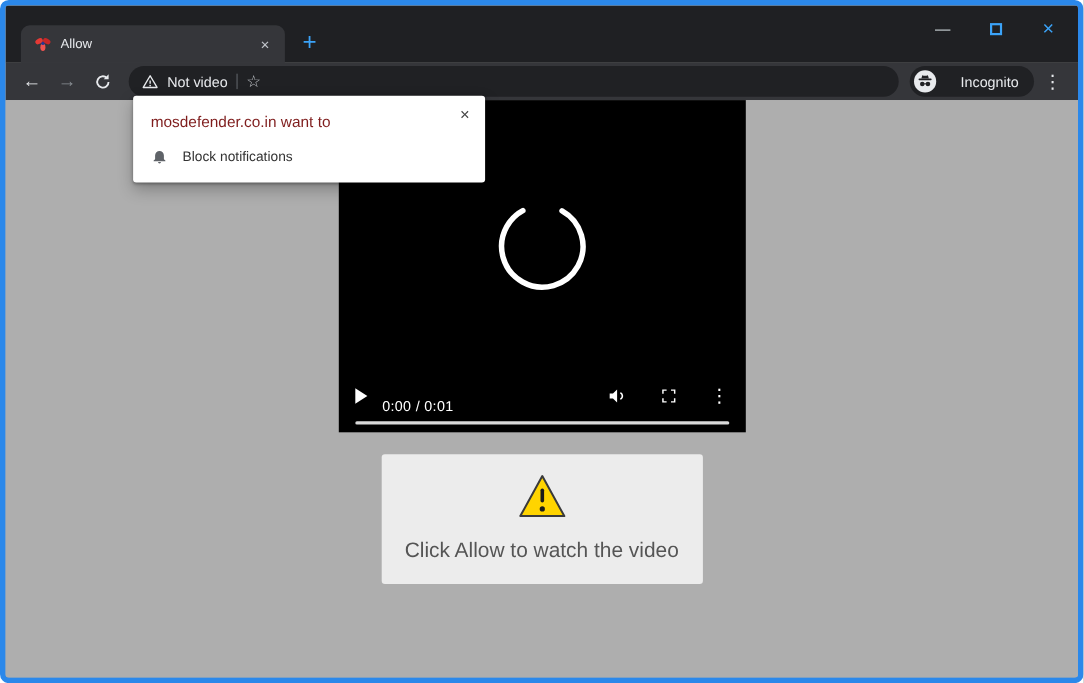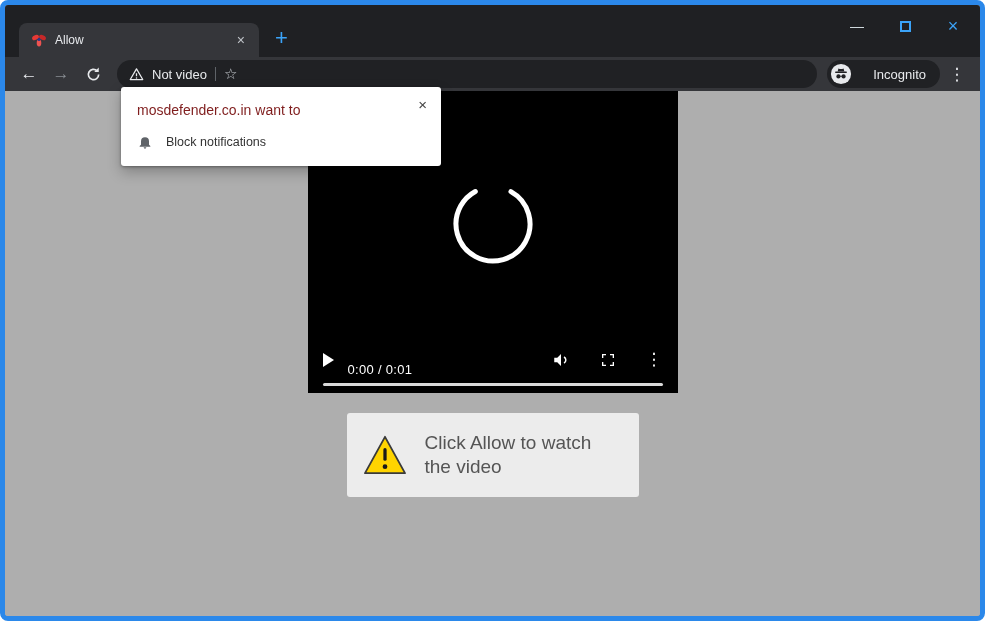--- a/index.html
+++ b/index.html
@@ -106,21 +106,21 @@
   .v-icon { cursor:pointer; display:flex; align-items:center; }
   .v-menu { color:#fff; font-size:17px; cursor:pointer; }
   .progress {
     position:absolute; left:15px; right:15px; bottom:7px; height:3px;
     background:#d9d9d9; border-radius:2px; cursor:pointer;
   }
 
   
   .warn-box {
     width:292px; margin:20px auto 0; background:#ececec; border-radius:3px;
-    display:flex; align-items:center; gap:18px; padding:18px 16px;
+    display:flex; align-items:center; gap:18px; padding:18px 16px;flex-direction:column;
   }
   .warn-text { font-size:19px; color:#555; line-height:1.25; }
 </style>
 </head>
 <body>
 
 <div class="window">
 
   <div class="tabstrip">
     <div class="tab">

